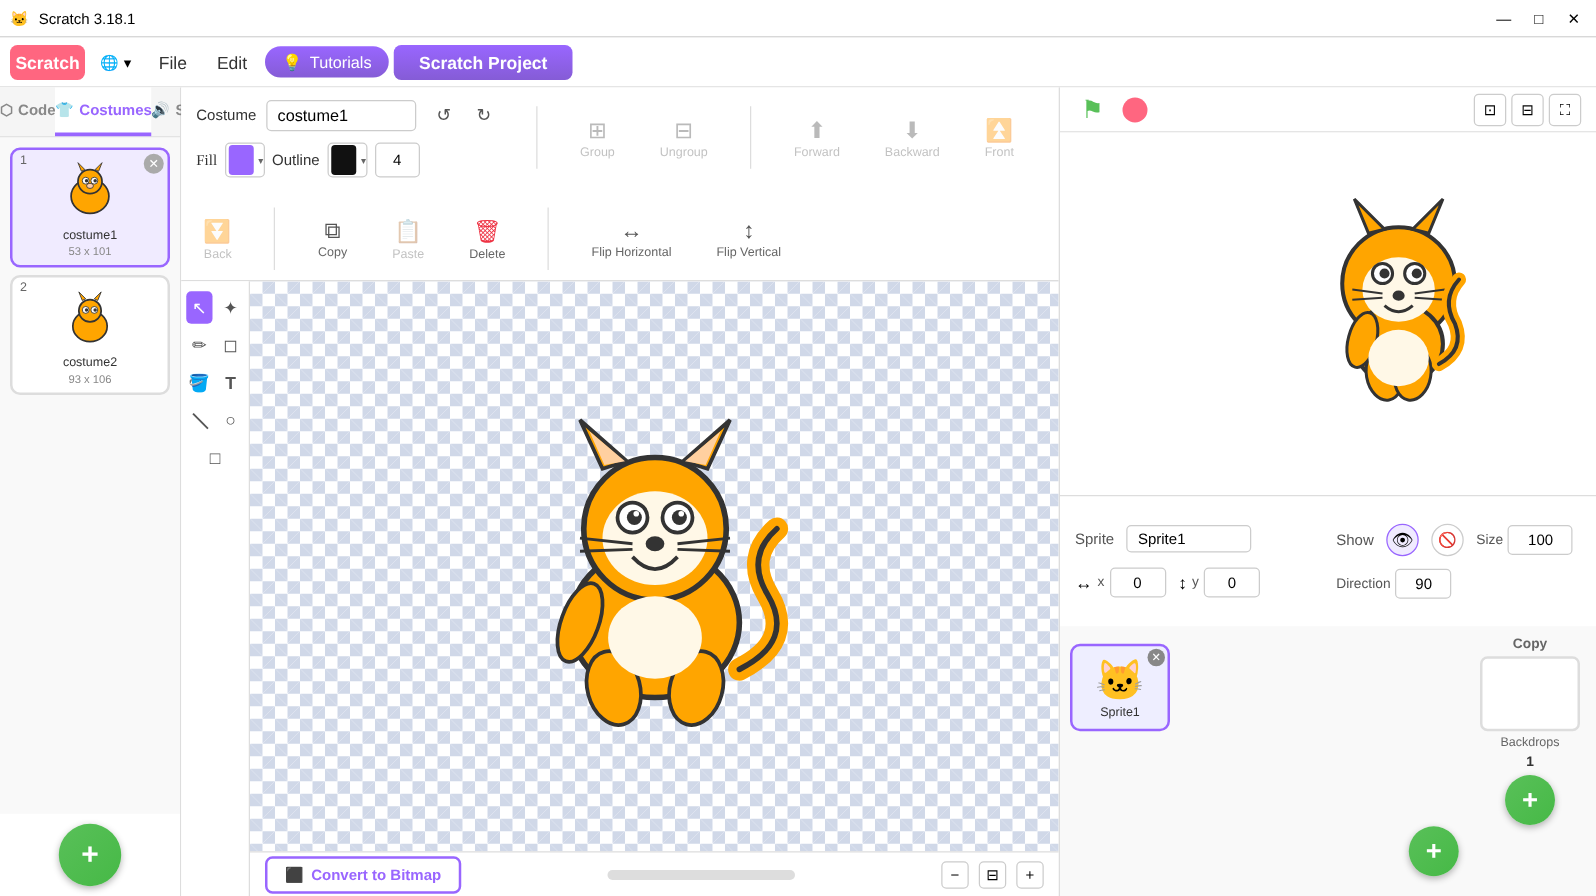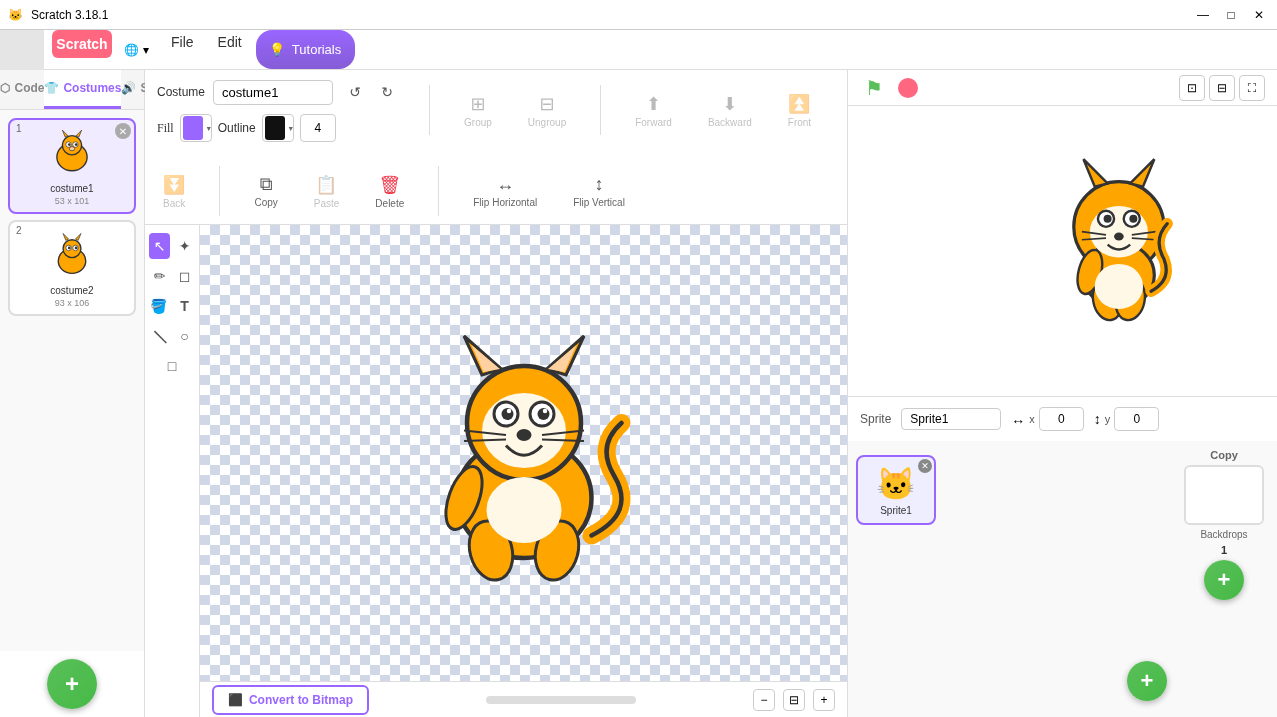--- a/index.html
+++ b/index.html
@@ -17,24 +17,24 @@
     }
     #titlebar-left { display: flex; align-items: center; gap: 8px; font-size: 12px; }
     #titlebar-right { display: flex; align-items: center; gap: 8px; }
     .win-btn { width: 20px; height: 20px; display: flex; align-items: center; justify-content: center; cursor: pointer; font-size: 12px; }
 
     
     #menubar {
       background: #fff;
       height: 40px;
       display: flex;
+      align-items: center;
       padding: 0 8px;
       gap: 4px;
       border-bottom: 1px solid #ddd;
-      margin-left: 44px;
     }
     .scratch-logo { width: 60px; height: 28px; background: #FF6680; border-radius: 6px; display: flex; align-items: center; justify-content: center; color: #fff; font-weight: bold; font-size: 14px; }
     .menu-item { padding: 4px 10px; cursor: pointer; border-radius: 4px; font-size: 14px; color: #333; }
     .globe-btn { display: flex; align-items: center; gap: 4px; cursor: pointer; padding: 4px 8px; border-radius: 4px; }
     .project-title-btn {
       background: linear-gradient(to bottom, #9966FF, #855CD6);
       color: #fff;
       padding: 6px 20px;
       border-radius: 6px;
       font-size: 14px;
@@ -278,21 +278,21 @@
     #stage-view {
       height: 290px;
       background: #fff;
       position: relative;
       overflow: hidden;
     }
 
     #sprite-info {
       background: #fff;
       border-top: 1px solid #ddd;
-      padding: 10px 12px;
+      padding: 22px 12px;
       display: flex;
       gap: 8px;
     }
     .sprite-row { display: flex; align-items: center; gap: 10px; flex-wrap: wrap; }
     .sprite-label { font-size: 12px; color: #555; }
     .sprite-name-input {
       border: 1px solid #ccc; border-radius: 4px; padding: 3px 8px;
       font-size: 12px; width: 100px;
     }
     .coord-box { display: flex; align-items: center; gap: 4px; }
@@ -385,20 +385,21 @@
   <div class="globe-btn">
     <span>🌐</span>
     <span>▾</span>
   </div>
   <div class="menu-item">File</div>
   <div class="menu-item">Edit</div>
   <div class="tutorials-btn">
     <span>💡</span>
     <span>Tutorials</span>
   </div>
+  <button class="project-title-btn">Scratch Project</button>
 </div>
 
 <div id="main">
 
   <div id="left-panel">
     <div id="tabs">
       <div class="tab inactive">
         <span>⬡</span>
         <span>Code</span>
       </div>
@@ -677,20 +678,33 @@
           <span style="font-size:14px;">↔</span>
           <span class="coord-label">x</span>
           <input class="coord-input" type="text" value="0" style="">
         </div>
         <div class="coord-box">
           <span style="font-size:14px;">↕</span>
           <span class="coord-label">y</span>
           <input class="coord-input" type="text" value="0" style="">
         </div>
       </div>
+      <div class="sprite-row">
+        <span class="sprite-label">Show</span>
+        <div class="show-btn active">👁</div>
+        <div class="show-btn" style="font-size:12px;">🚫</div>
+        <div class="coord-box">
+          <span class="coord-label">Size</span>
+          <input class="coord-input" type="text" value="100" style="width: 52px;">
+        </div>
+        <div class="coord-box">
+          <span class="coord-label">Direction</span>
+          <input class="coord-input" type="text" value="90" style="width: 45px;">
+        </div>
+      </div>
     </div>
 
     <div id="sprite-area">
       <div id="sprite-list-panel">
         <div class="sprite-list-header"></div>
         <div class="sprite-items">
           <div class="sprite-thumb">
             <div class="sprite-delete">✕</div>
             <div class="sprite-thumb-img">🐱</div>
             <div class="sprite-thumb-name">Sprite1</div>

